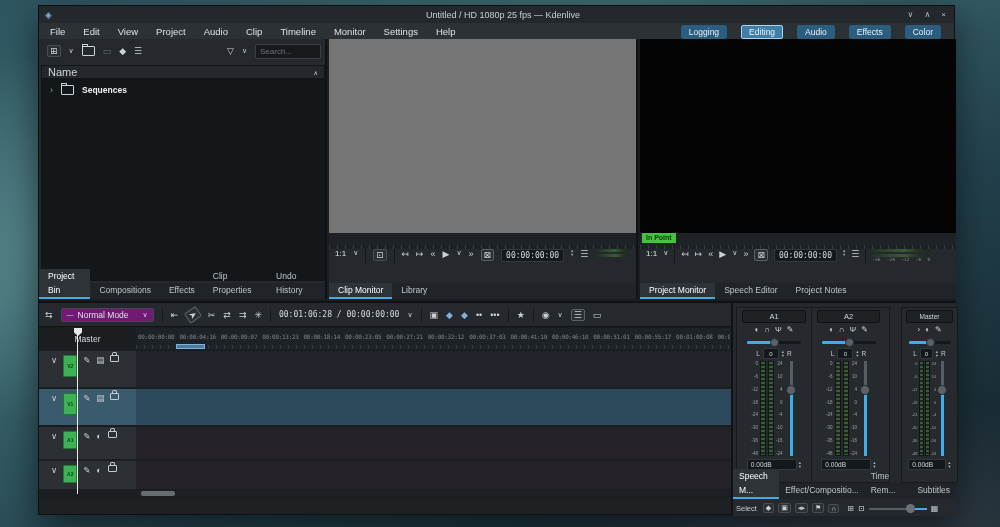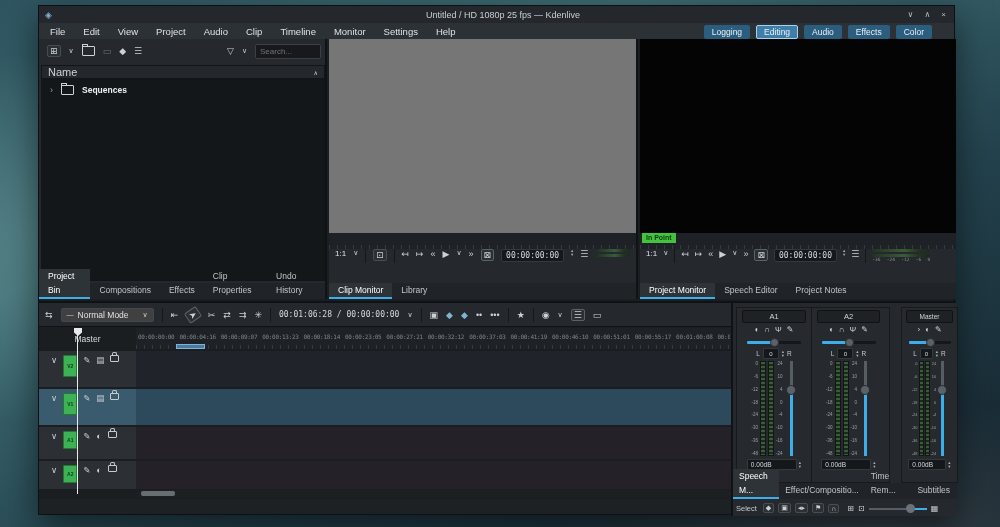--- a/index.html
+++ b/index.html
@@ -10,39 +10,39 @@
       radial-gradient(420px 300px at 6% 45%, rgba(125,175,175,.38), rgba(125,175,175,0) 62%),
       linear-gradient(155deg,#2e5560 0%,#3f6d74 30%,#23424d 62%,#15232c 100%);}
   .abs{position:absolute;}
   .window{position:absolute;left:38px;top:5px;width:917px;height:510px;background:#1b1e21;
     border:1px solid #0e1113;box-shadow:0 12px 34px rgba(0,0,0,.55);box-sizing:border-box;}
   .titlebar{position:absolute;left:0;top:0;width:100%;height:17px;background:#24282c;display:flex;align-items:center;}
   .title-text{flex:1;text-align:center;font-size:9px;color:#c9ced3;}
   .win-controls{position:absolute;right:8px;top:0;height:17px;display:flex;gap:11px;align-items:center;font-size:8px;color:#b9bec3;}
   .menubar{position:absolute;left:0;top:17px;width:100%;height:16px;background:#2c3136;display:flex;align-items:center;}
   .menubar [data-name=menu-item]{font-size:9.5px;color:#dde1e5;padding:0 9px;}
-  .workspaces{position:absolute;right:22px;top:18.5px;display:flex;gap:6px;align-items:flex-end;}
+  .workspaces{position:absolute;right:13px;top:18.5px;display:flex;gap:14px;align-items:flex-end;}
   .chip{font-size:8.5px;line-height:12px;padding:0 7px;background:#2b5d7f;color:#e8f1f7;border-radius:2px;border:1px solid #2b5d7f;}
   .chip.active{background:#3e7ea8;border-color:#a5d2ec;}
   .panel{position:absolute;background:#25292d;box-sizing:border-box;}
   .ic{display:inline-block;font-size:9px;color:#ccd1d5;text-align:center;}
   .ic.dim{color:#6b7176;}
   .tabbar{position:absolute;left:0;bottom:0;width:100%;height:16px;background:#202428;display:flex;align-items:flex-end;}
   .tab{font-size:8.5px;line-height:14px;padding:0 9px;color:#bfc5ca;border-bottom:2px solid transparent;}
   .tab.active{color:#fff;background:#2e3338;border-bottom:2px solid #3daee9;}
   .well{background:#141719;}
   .search{background:#17191c;border:1px solid #3a3f44;border-radius:2px;color:#d6dade;font-size:8px;padding:1px 4px;box-sizing:border-box;}
   .search::placeholder{color:#6f767c;}
   .tcbox{background:#16191c;border:1px solid #34393e;border-radius:2px;
     font-family:"DejaVu Sans Mono",monospace;font-size:8px;color:#d6dade;padding:1px 4px;}
   .transport{display:flex;align-items:flex-start;gap:7px;padding:0 6px;}
   .tbtn{font-size:9px;color:#ccd1d5;}
   .boxed{border:1px solid #474d53;border-radius:2px;padding:0 2px;background:#2b3035;}
   .spin{display:inline-flex;flex-direction:column;line-height:4px;font-size:4.5px;color:#aab0b5;}
-  .combo{display:flex;align-items:center;gap:4px;background:#404040;border:1px solid #42484e;border-radius:2px;padding:1px 5px;font-size:8.5px;color:#dde1e5;}
+  .combo{display:flex;align-items:center;gap:4px;background:#701a75;border:1px solid #42484e;border-radius:2px;padding:1px 5px;font-size:8.5px;color:#dde1e5;}
   .ruler-strip{background:#1e2226;background-image:repeating-linear-gradient(90deg,#343a40 0 1px,transparent 1px 8px);background-size:100% 4px;background-position:bottom;background-repeat:no-repeat;}
   .folder{display:inline-block;width:11px;height:8px;border:1px solid #cfd4d8;border-radius:1px;position:relative;}
   .folder::before{content:"";position:absolute;top:-3px;left:-1px;width:4px;height:2px;border:1px solid #cfd4d8;border-bottom:none;border-radius:1px 1px 0 0;}
   .lock{display:inline-block;width:7px;height:5px;border:1px solid #c6cbd0;border-radius:1px;position:relative;}
   .lock::before{content:"";position:absolute;left:1px;top:-4px;width:3px;height:3px;border:1px solid #c6cbd0;border-bottom:none;border-radius:2px 2px 0 0;}
   .track-row{position:relative;display:flex;}
   .track-head{width:97px;box-sizing:border-box;display:flex;align-items:flex-start;gap:6px;padding:4px 0 0 12px;background:#2c3034;}
   .badge{width:12px;background:#3db254;border:1px solid #1f7a33;border-radius:1px;color:#093d14;font-size:5px;font-weight:bold;display:flex;align-items:center;justify-content:center;}
   .t-icon{font-size:8.5px;color:#c9ced2;line-height:10px;}
   .ruler-ticks{display:flex;overflow:hidden;}

